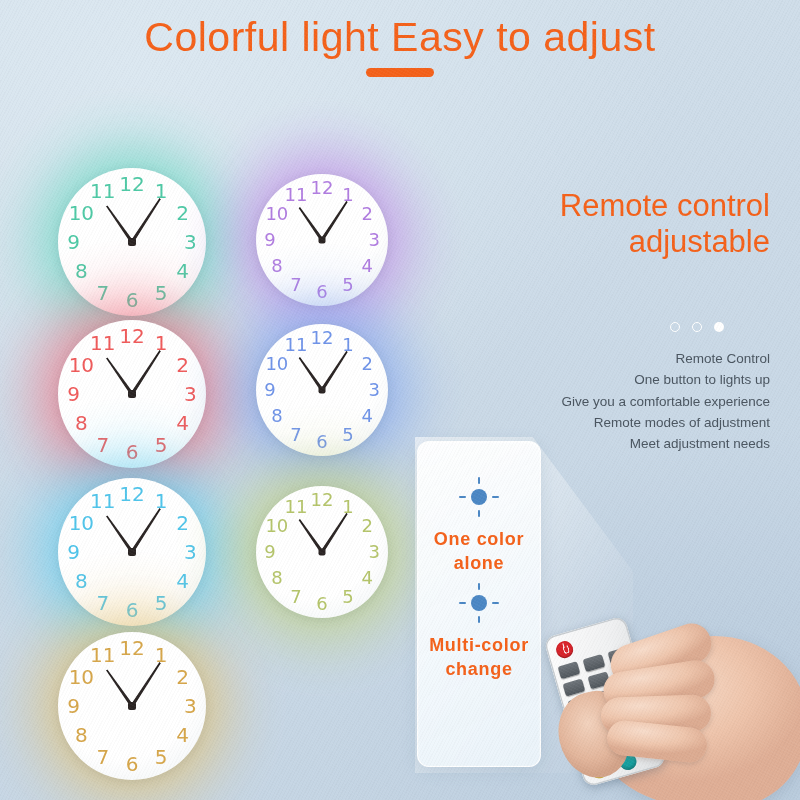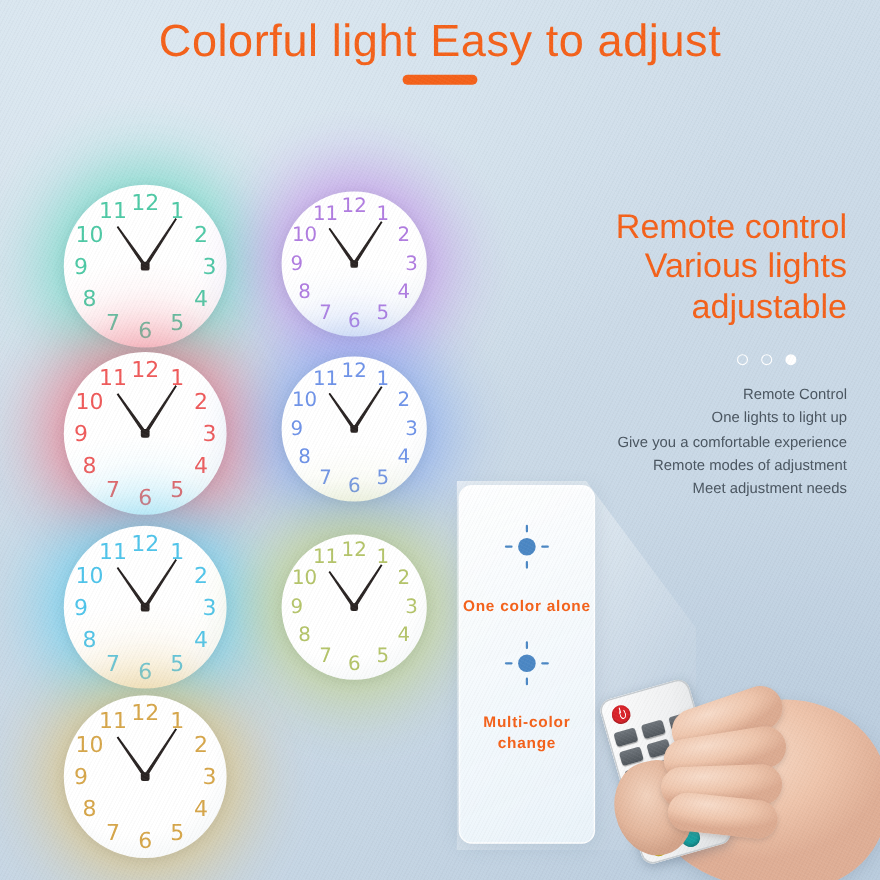--- a/index.html
+++ b/index.html
@@ -99,21 +99,21 @@
   .sun .disc{
     position:absolute;left:13px;top:13px;width:16px;height:16px;border-radius:50%;
     background:#4b87c4;
   }
   .sun i{position:absolute;background:#4b87c4;border-radius:1px;display:block;}
   .sun .r-t{left:20px;top:1px;width:2.4px;height:7px;}
   .sun .r-b{left:20px;bottom:1px;width:2.4px;height:7px;}
   .sun .r-l{top:20px;left:1px;width:7px;height:2.4px;}
   .sun .r-r{top:20px;right:1px;width:7px;height:2.4px;}
   .mode-label{
-    margin-top:23px;color:#f4611a;font-size:14px;font-weight:700;
+    margin-top:9px;color:#f4611a;font-size:18px;font-weight:700;
     letter-spacing:.7px;line-height:1.35;
   }
 
   
   .handimg{position:absolute;left:545px;top:600px;width:255px;height:200px;}
   .palm{
     position:absolute;left:52px;top:36px;width:210px;height:172px;
     background:radial-gradient(60% 55% at 40% 30%, #f6d9c6 0%, #eec4ab 55%, #dfae95 100%);
     border-radius:58% 46% 40% 54%/56% 50% 48% 44%;
     box-shadow:0 4px 14px rgba(110,130,150,.25);
@@ -159,33 +159,32 @@
 </head>
 <body>
 
 <div id="stage">
 
   <div class="headline">Colorful light Easy to adjust</div>
   <div class="rule"></div>
 
   <div class="rc-title">
     <div>Remote control</div>
-    <div>Various lights</div>
     <div>adjustable</div>
   </div>
 
   <div class="dots">
     <span class="dot hollow"></span>
     <span class="dot hollow"></span>
     <span class="dot solid"></span>
   </div>
 
   <div class="rc-list">
     <div>Remote Control</div>
-    <div>One lights to light up</div>
+    <div>One button to lights up</div>
     <div>Give you a comfortable experience</div>
     <div>Remote modes of adjustment</div>
     <div>Meet adjustment needs</div>
   </div>
 
   <div id="clock-layer">
       <div class="clock" style="left: -2px; top: 108px; width: 268px; height: 268px;">
         <div class="glow" style="width: 214px; height: 214px; background: radial-gradient(circle, rgb(98, 217, 192) 0%, rgba(98, 217, 192, 0.8) 42%, rgba(98, 217, 192, 0.333) 66%, rgba(255, 255, 255, 0) 78%); opacity: 0.9;"></div>
         <div class="face" style="width: 148px; height: 148px;"></div>
         <span class="num" style="color: rgb(78, 201, 165); font-size: 20px; margin-left: 3.57964e-15px; margin-top: -58.46px;">12</span>

